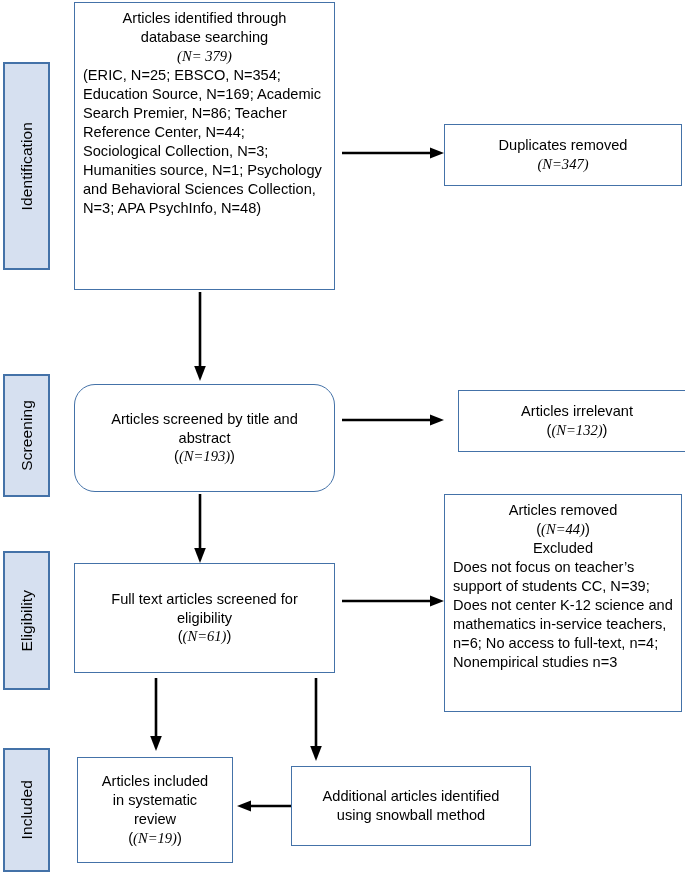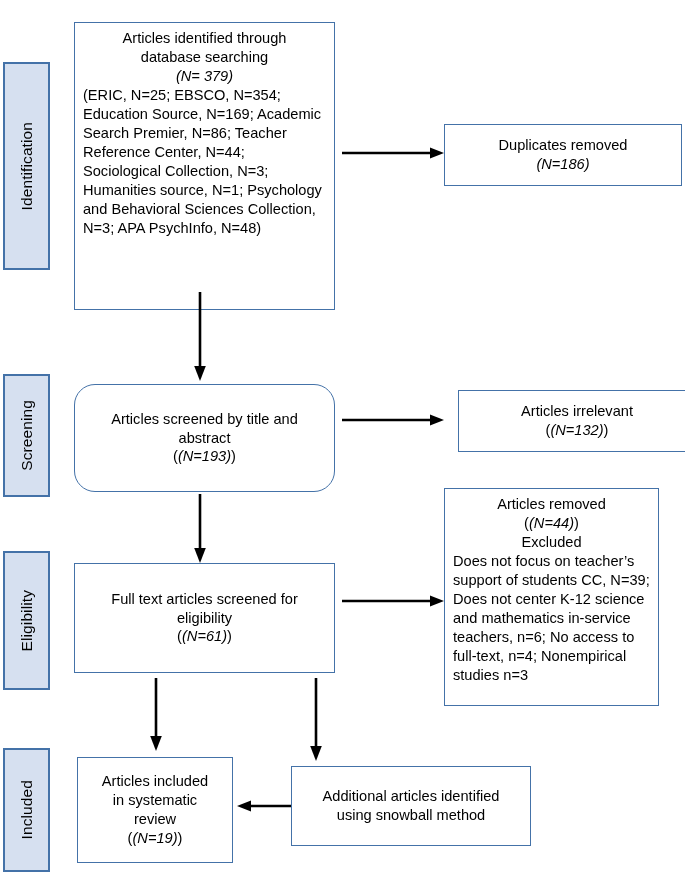--- a/index.html
+++ b/index.html
@@ -45,27 +45,27 @@
     text-align: center;
   }
   .node .txt {
     font-size: 14.6px;
     line-height: 1.30;
     padding: 0 6px;
     width: 100%;
   }
   .node.topalign {
     align-items: flex-start;
-    margin-top: 20px;
   }
   .node.topalign .txt {
     padding-top: 6px;
   }
   .node .txt i {
     font-style: italic;
+    font-family: Liberation Serif, serif;
   }
   .arrow {
     position: absolute;
   }
   .arrow svg {
     display: block;
     overflow: visible;
   }
 </style>
 </head>
@@ -94,21 +94,21 @@
       <div>Articles identified through</div>
       <div>database searching</div>
       <div><i>(N= 379)</i></div>
       <div style="text-align:left; padding:0 2px;">(ERIC, N=25; EBSCO, N=354; Education Source, N=169; Academic Search Premier, N=86; Teacher Reference Center, N=44; Sociological Collection, N=3; Humanities source, N=1; Psychology and Behavioral Sciences Collection, N=3; APA PsychInfo, N=48)</div>
     </div>
   </div>
 
   <div class="node" style="left:444px; top:124px; width:238px; height:62px;">
     <div class="txt">
       <div>Duplicates removed</div>
-      <div><i>(N=186)</i></div>
+      <div><i>(N=347)</i></div>
     </div>
   </div>
 
   <div class="node" style="left:74px; top:384px; width:261px; height:108px;border-radius:21px;">
     <div class="txt">
       <div>Articles screened by title and</div>
       <div>abstract</div>
       <div>(<i>(N=193)</i>)</div>
     </div>
   </div>
@@ -121,21 +121,21 @@
   </div>
 
   <div class="node" style="left:74px; top:563px; width:261px; height:110px;">
     <div class="txt">
       <div>Full text articles screened for</div>
       <div>eligibility</div>
       <div>(<i>(N=61)</i>)</div>
     </div>
   </div>
 
-  <div class="node topalign" style="left:444px; top:468px; width:215px; height:218px;justify-content:center;">
+  <div class="node topalign" style="left:444px; top:494px; width:238px; height:218px;justify-content:center;">
     <div class="txt">
       <div>Articles removed</div>
       <div>(<i>(N=44)</i>)</div>
       <div>Excluded</div>
       <div style="text-align:left; padding:0 2px;">Does not focus on teacher’s support of students CC, N=39; Does not center K-12 science and mathematics in-service teachers, n=6; No access to full-text, n=4; Nonempirical studies n=3</div>
     </div>
   </div>
 
   <div class="node" style="left:291px; top:766px; width:240px; height:80px;">
     <div class="txt">

